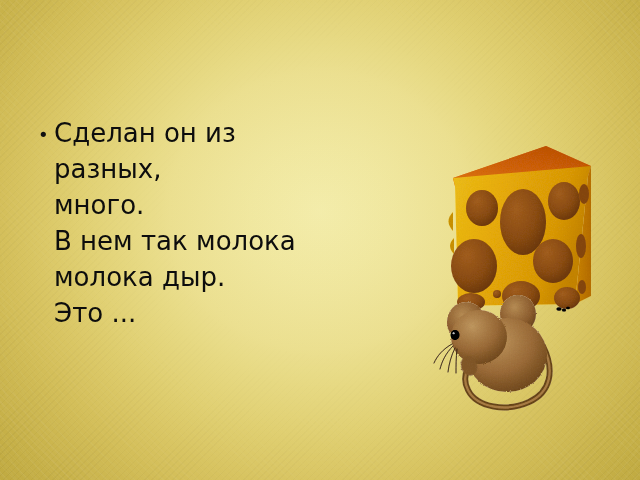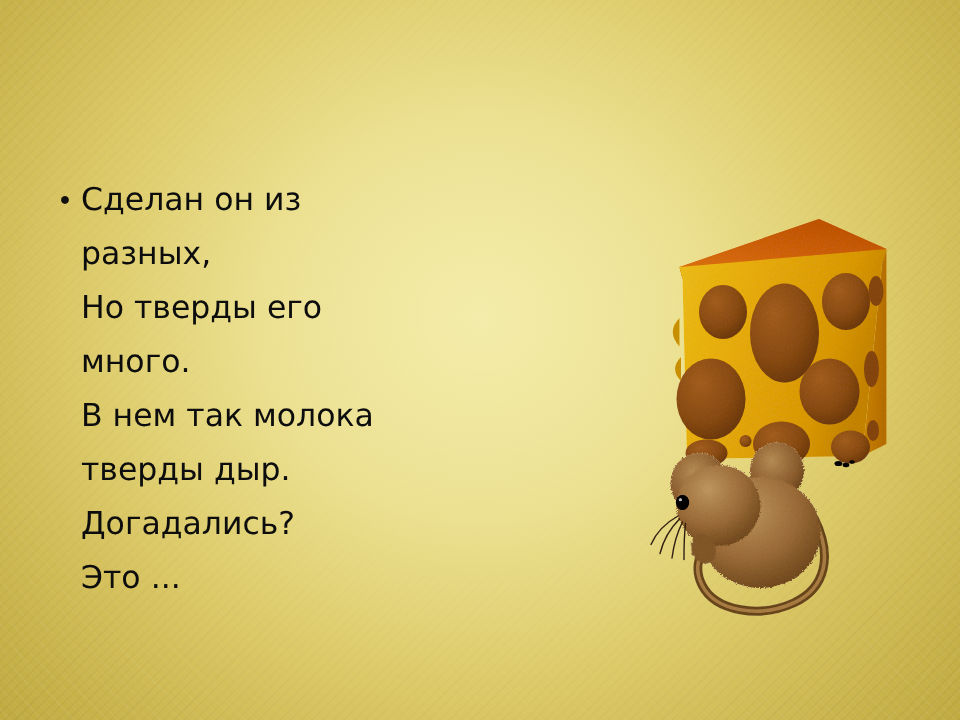--- a/index.html
+++ b/index.html
@@ -81,21 +81,21 @@
     margin-top: 11px;
     color: #101010;
     font-size: 18px;
     line-height: 1;
     text-align: left;
   }
   .riddle-lines {
     flex: 1 1 auto;
   }
   .riddle-line {
-    font-size: 21px;
+    font-size: 26px;
     line-height: 36px;
     color: #0d0d0d;
     white-space: pre;
     letter-spacing: 0px;
   }
 
   
   #art {
     position: absolute;
     left: 425px;
@@ -113,25 +113,23 @@
   <div id="bg-base"></div>
   <div id="bg-rings"></div>
   <div id="bg-weave"></div>
 
   <div id="text-block">
     <div class="bullet-row">
       <div class="bullet-dot">•</div>
       <div class="riddle-lines">
         <div class="riddle-line">Сделан он из</div>
         <div class="riddle-line">разных,</div>
-        <div class="riddle-line">Но тверды его</div>
         <div class="riddle-line">много.</div>
         <div class="riddle-line">В нем так молока</div>
-        <div class="riddle-line">тверды дыр.</div>
-        <div class="riddle-line">Догадались?</div>
+        <div class="riddle-line">молока дыр.</div>
         <div class="riddle-line">Это ...</div>
       </div>
     </div>
   </div>
 
   <div id="art">
     <svg width="200" height="300" viewBox="0 0 200 300" xmlns="http://www.w3.org/2000/svg">
       <defs>
         <linearGradient id="gCheeseFront" x1="0" y1="0" x2="1" y2="0.3">
           <stop offset="0" stop-color="#f6dc52"></stop>

